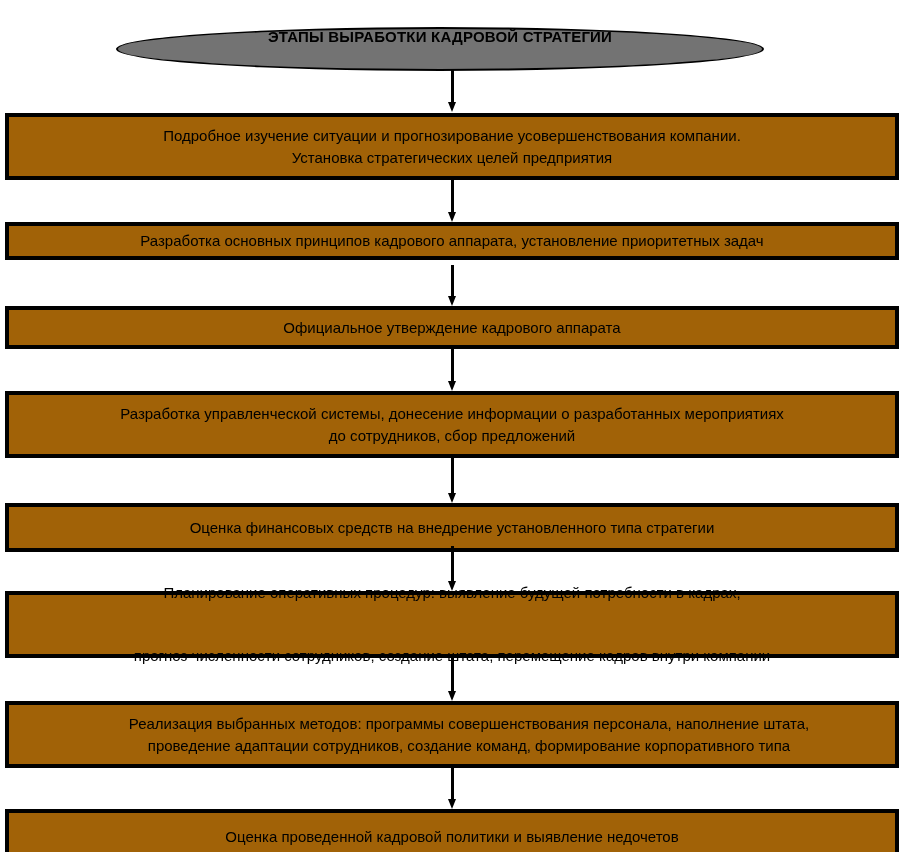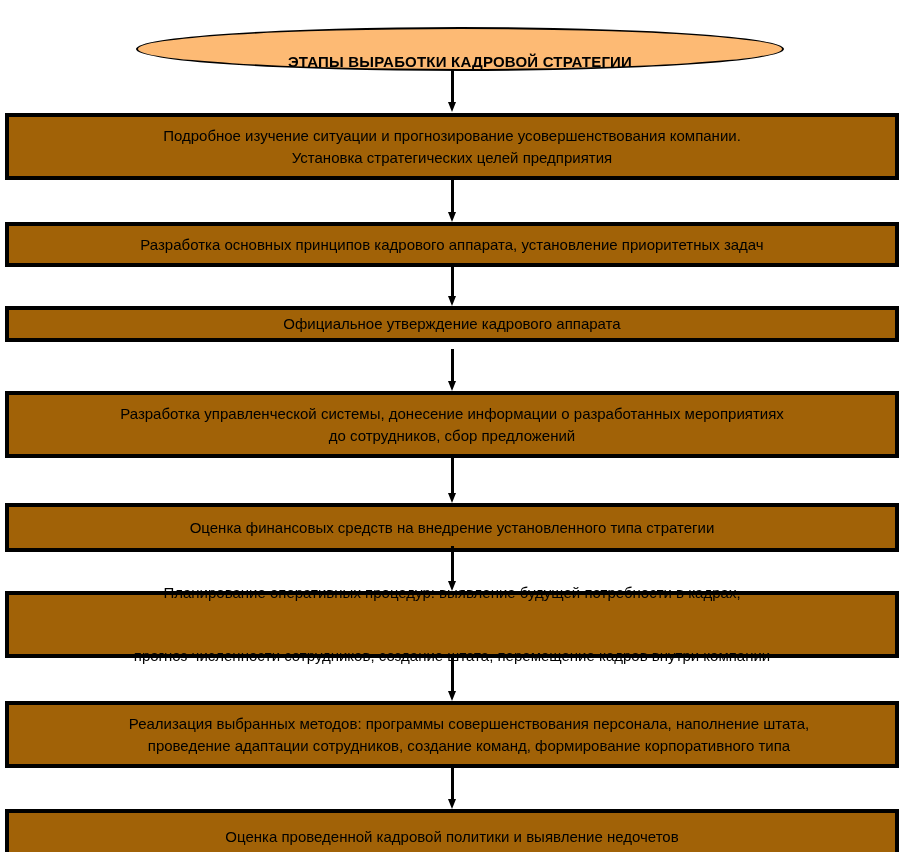--- a/index.html
+++ b/index.html
@@ -17,31 +17,31 @@
 
   #flow-root {
     position: relative;
     width: 904px;
     height: 852px;
   }
 
   
   .start-ellipse {
     position: absolute;
-    left: 136px;
+    left: 116px;
     top: 27px;
     width: 648px;
     height: 44px;
     border: 2px solid #000000;
     border-radius: 50% / 50%;
     box-sizing: border-box;
     display: flex;
-    align-items: flex-end;
+    align-items: flex-start;
     justify-content: center;
-    background: #fdba74;
+    background: #737373;
   }
   .start-ellipse .title-text {
     font-size: 15px;
     font-weight: bold;
     letter-spacing: 0.2px;
     white-space: nowrap;
     text-align: center;
     line-height: 1;
   }
 
@@ -107,30 +107,30 @@
   <div class="process-box" style="top:113px; height:67px;">
     <div class="line">Подробное изучение ситуации и прогнозирование усовершенствования компании.</div>
     <div class="line">Установка стратегических целей предприятия</div>
   </div>
 
   <div class="connector" style="top:180px; height:42px;">
     <div class="shaft"></div>
     <div class="head"></div>
   </div>
 
-  <div class="process-box" style="top:222px; height:45px;">
+  <div class="process-box" style="top:222px; height:38px;">
     <div class="line">Разработка основных принципов кадрового аппарата, установление приоритетных задач</div>
   </div>
 
   <div class="connector" style="top:265px; height:41px;">
     <div class="shaft"></div>
     <div class="head"></div>
   </div>
 
-  <div class="process-box" style="top:306px; height:36px;">
+  <div class="process-box" style="top:306px; height:43px;">
     <div class="line">Официальное утверждение кадрового аппарата</div>
   </div>
 
   <div class="connector" style="top:349px; height:42px;">
     <div class="shaft"></div>
     <div class="head"></div>
   </div>
 
   <div class="process-box" style="top:391px; height:67px;">
     <div class="line">Разработка управленческой системы, донесение информации о разработанных мероприятиях</div>

